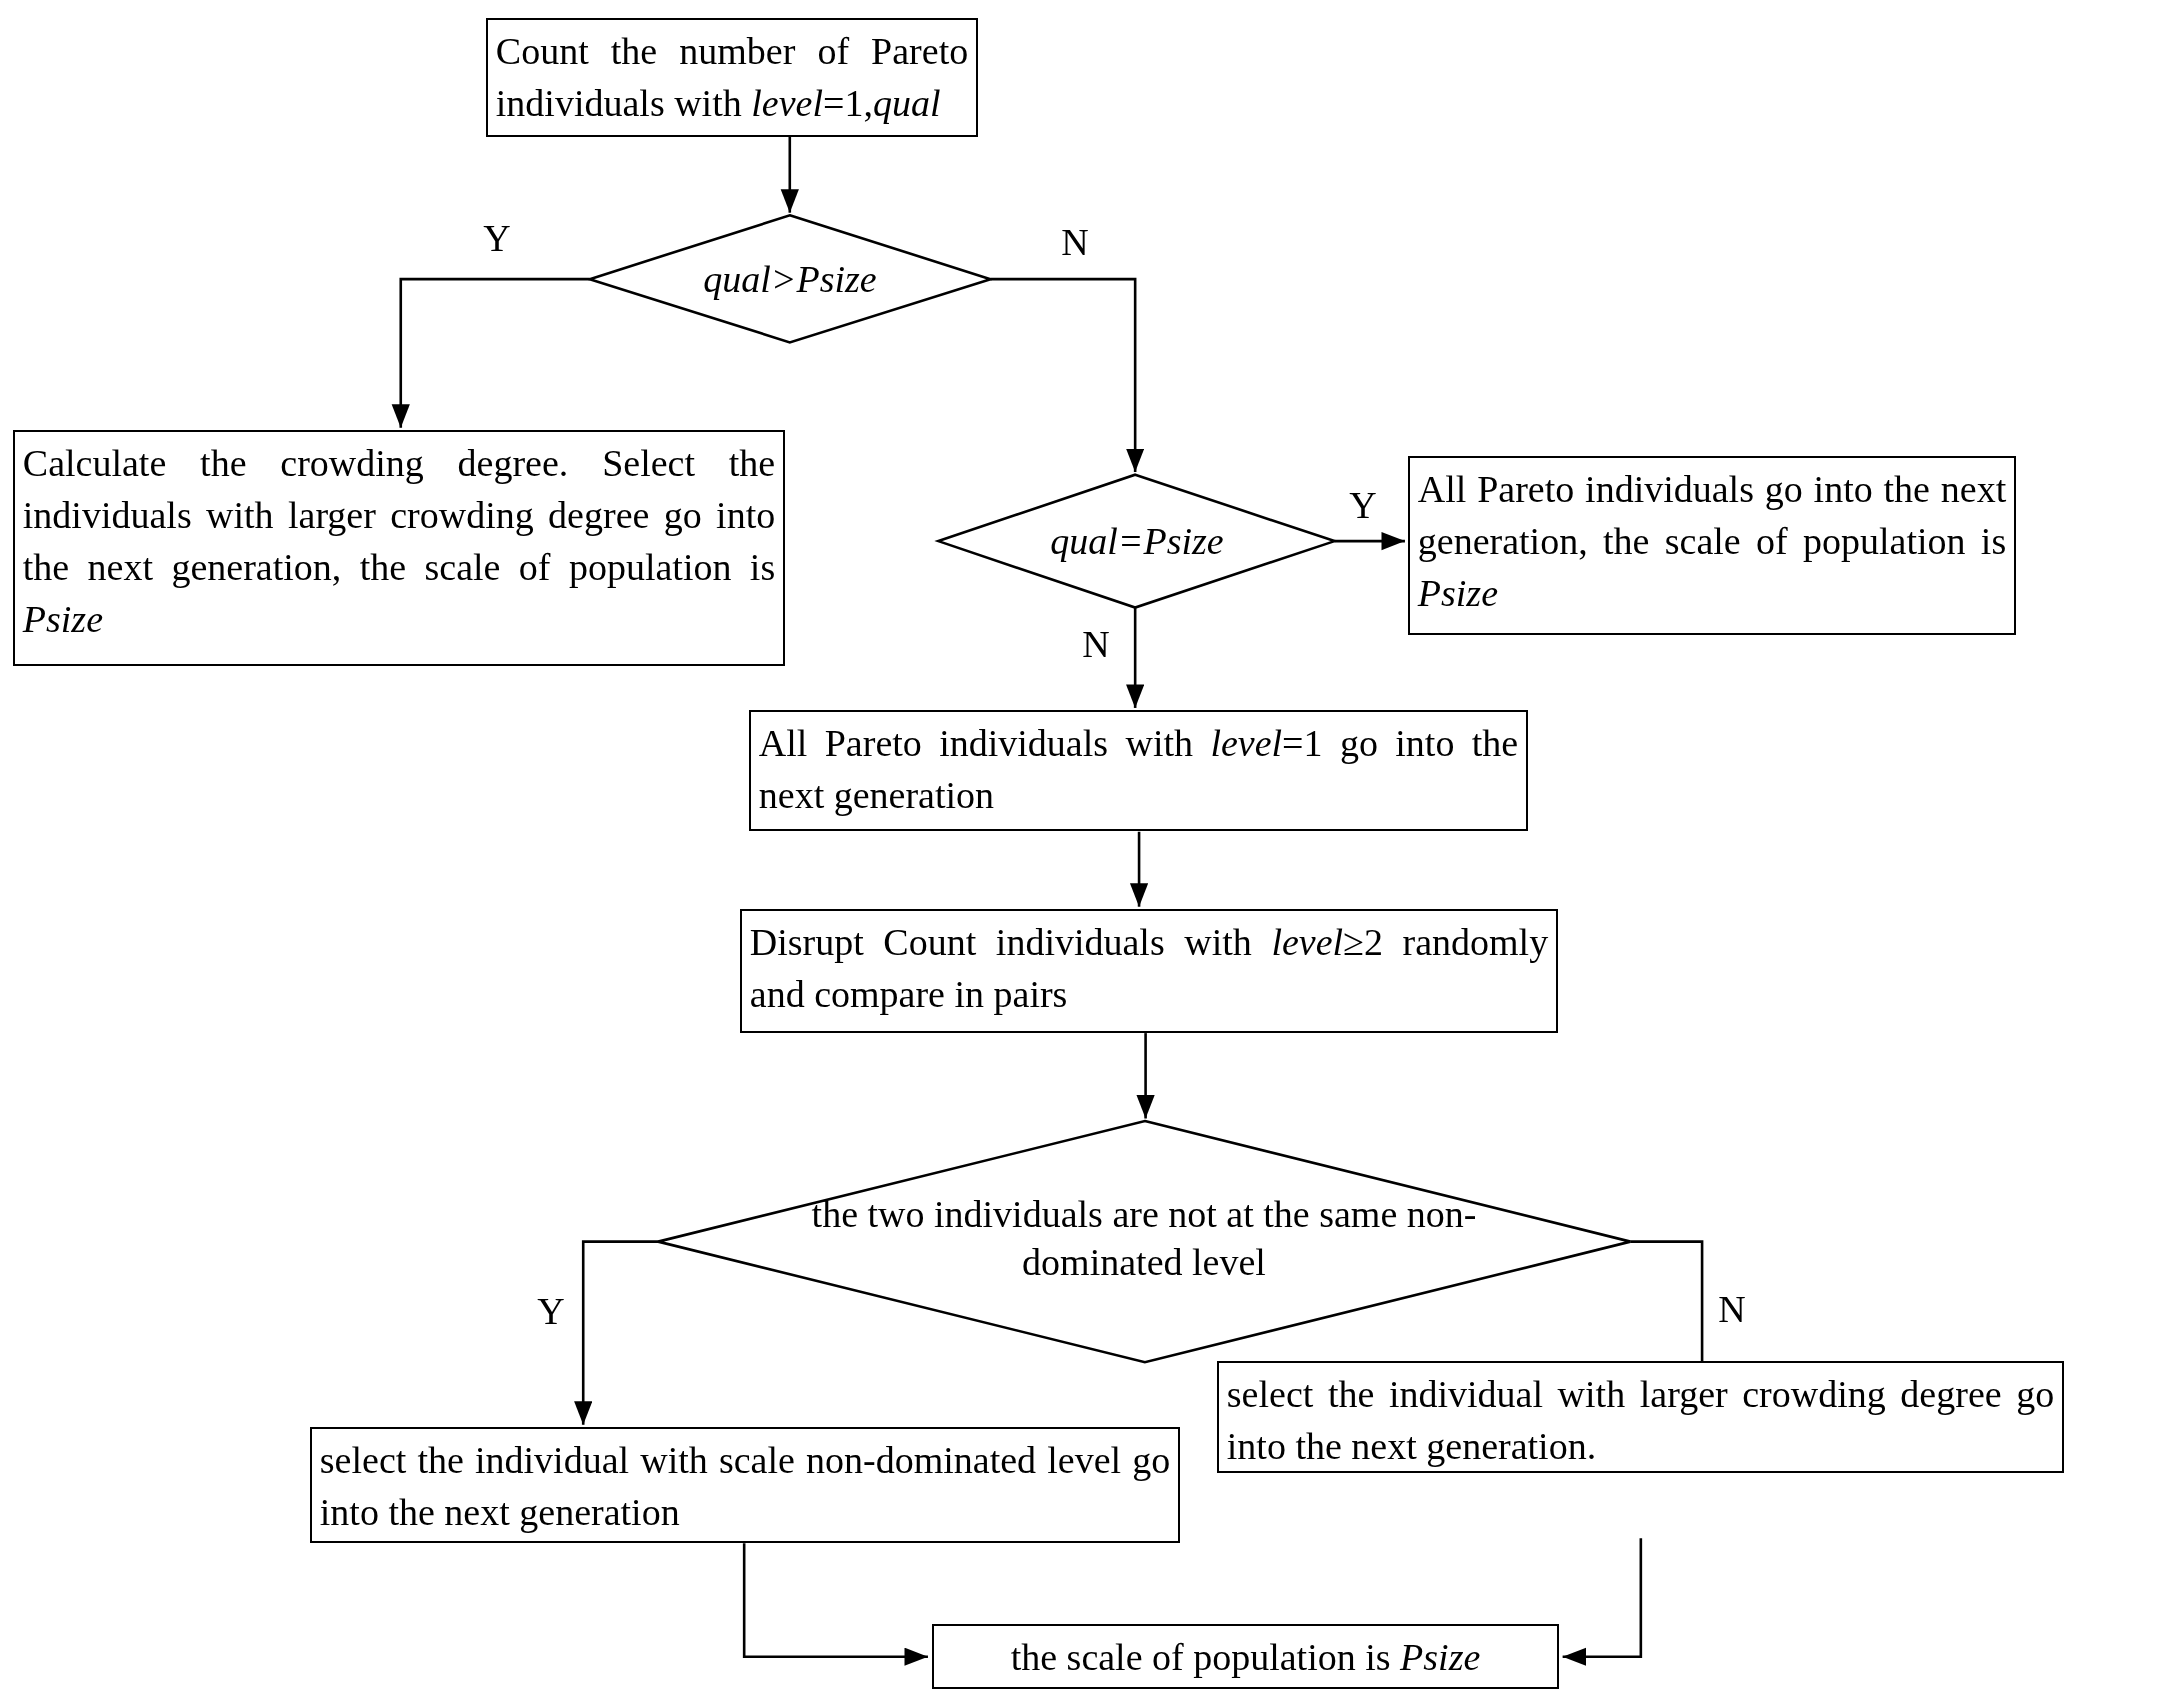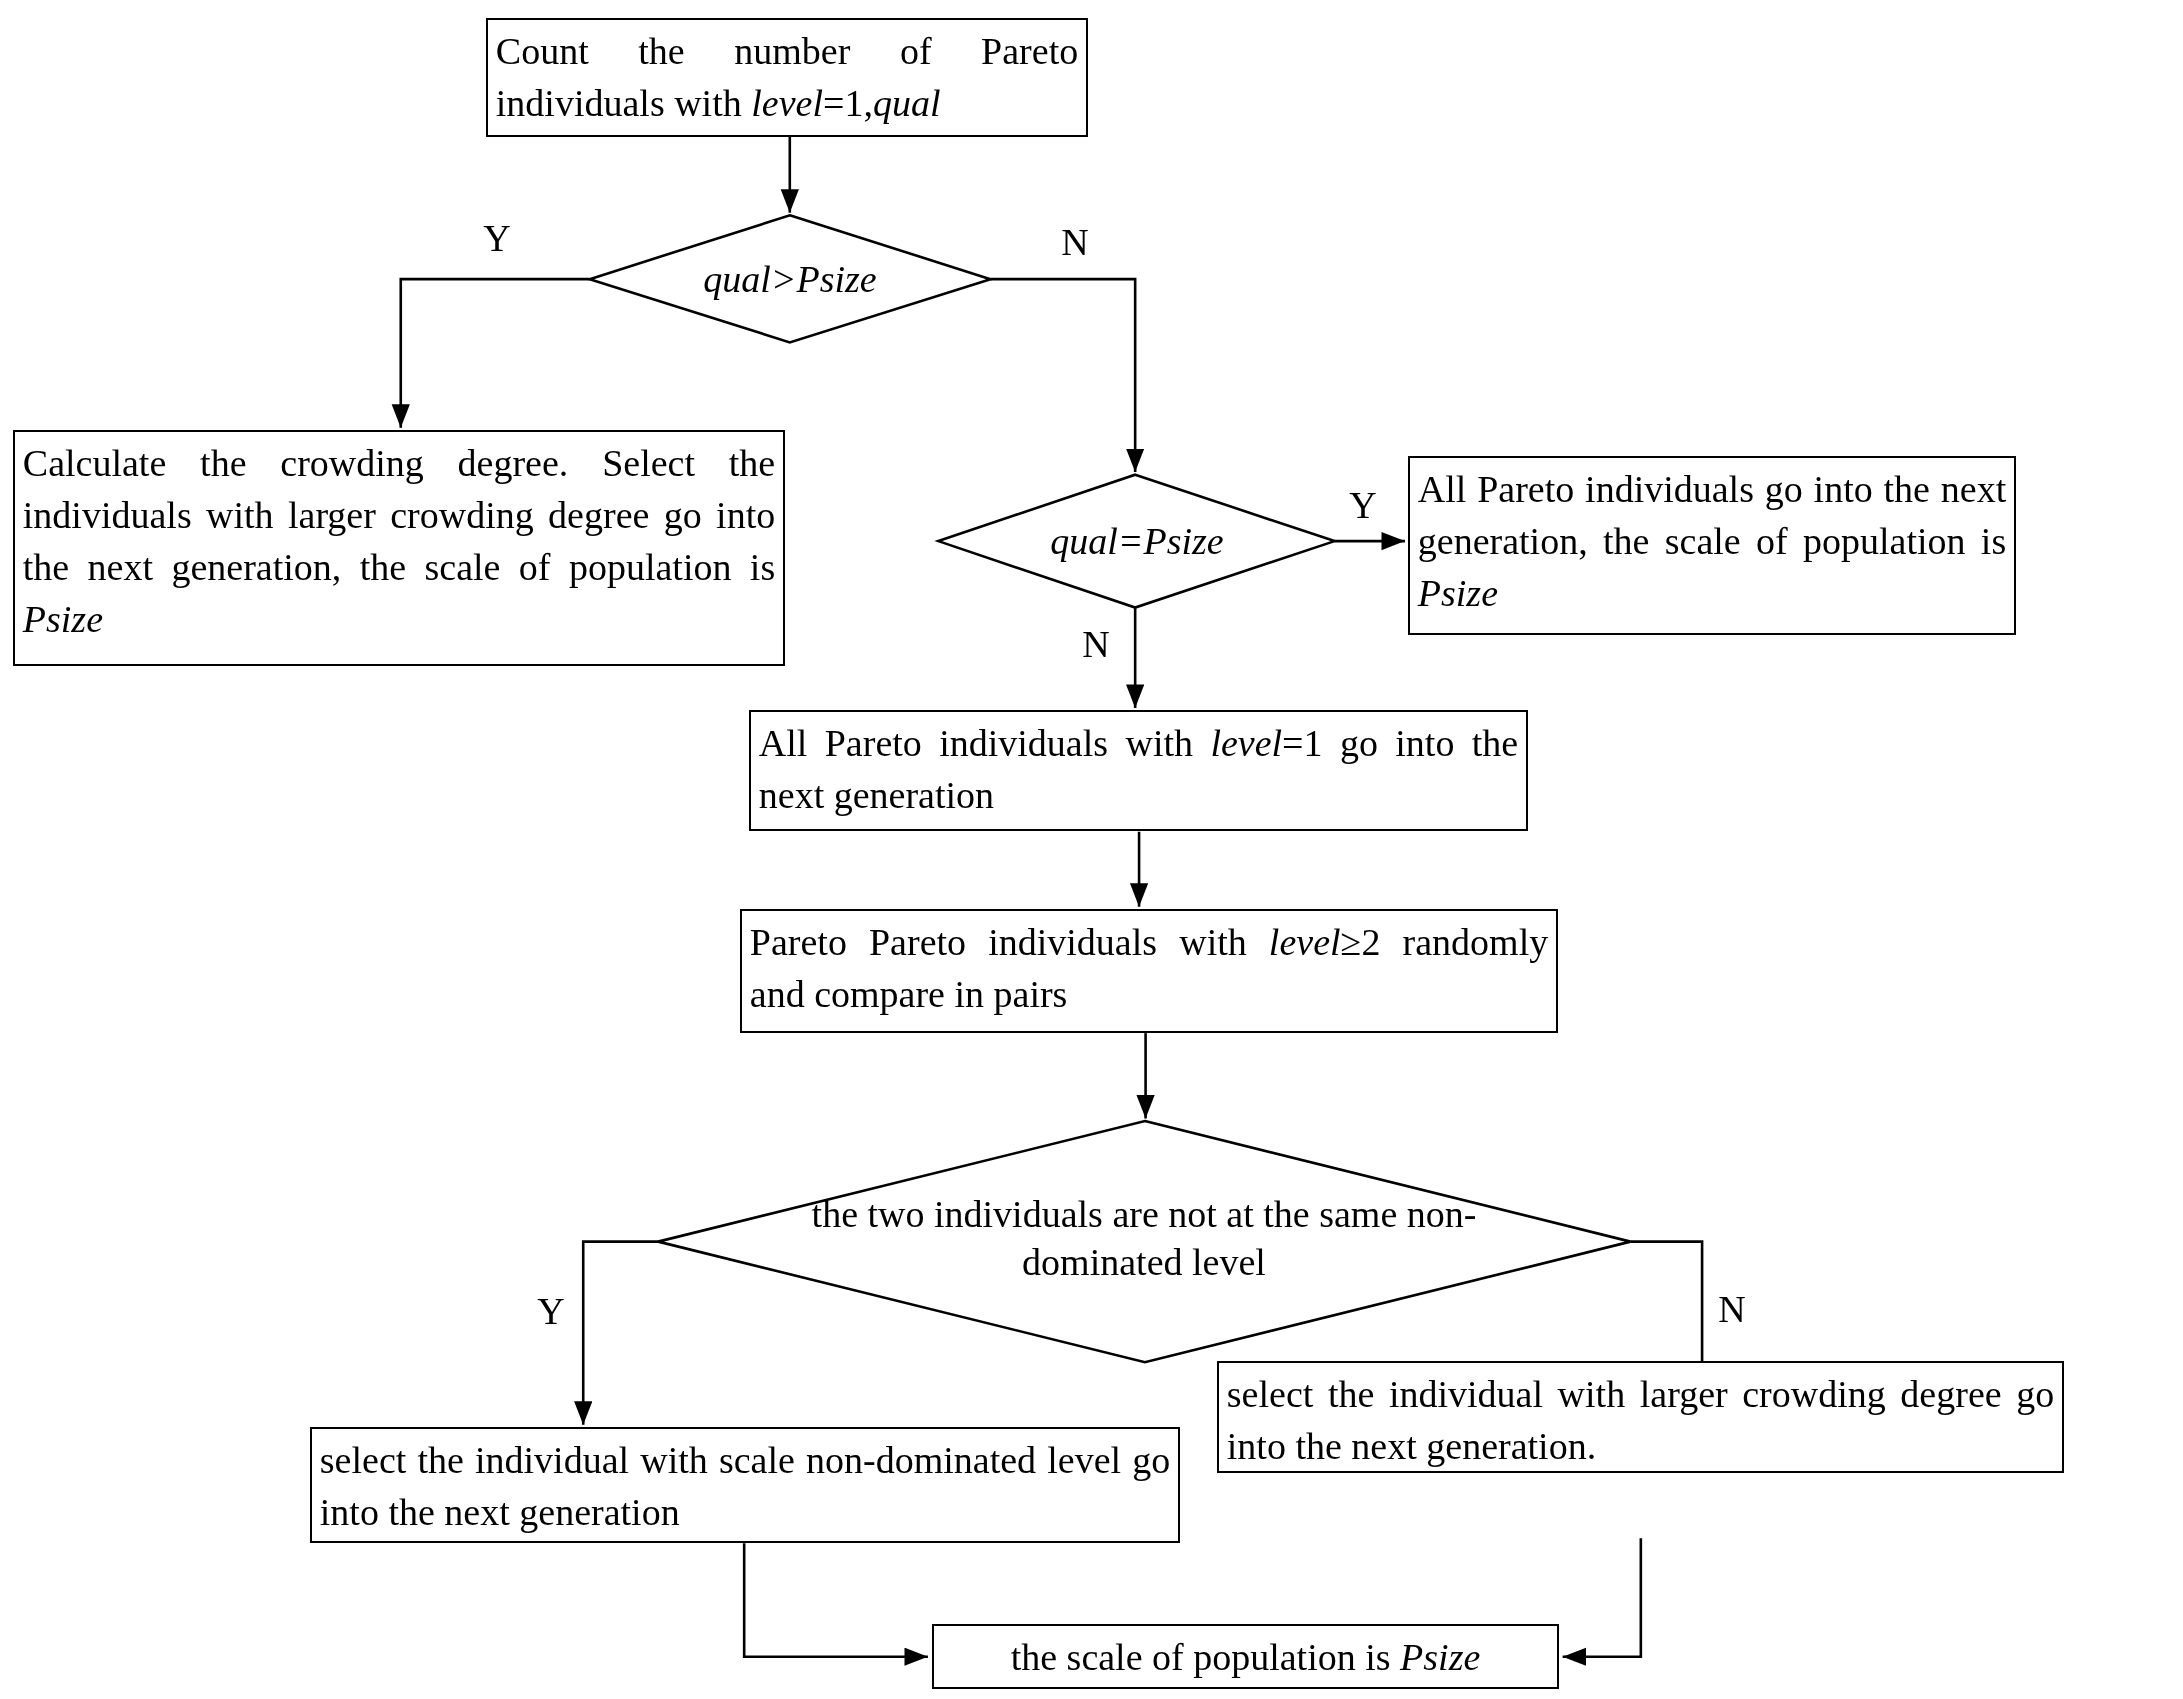--- a/index.html
+++ b/index.html
@@ -64,29 +64,29 @@
     <path d="M1010 1905 L895 1905 L895 2186" stroke="#000" stroke-width="4" fill="none" marker-end="url(#arr)"></path>
     <path d="M2502 1905 L2612 1905 L2612 2186" stroke="#000" stroke-width="4" fill="none" marker-end="url(#arr)"></path>
     <path d="M1142 2368 L1142 2542 L1424 2542" stroke="#000" stroke-width="4" fill="none" marker-end="url(#arr)"></path>
     <path d="M2518 2360 L2518 2542 L2398 2542" stroke="#000" stroke-width="4" fill="none" marker-end="url(#arr)"></path>
 
     <polygon points="1212,330 1520,428 1212,525 905,428" fill="#fff" stroke="#000" stroke-width="4"></polygon>
     <polygon points="1742,728 2048,830 1742,932 1440,830" fill="#fff" stroke="#000" stroke-width="4"></polygon>
     <polygon points="1757,1720 2502,1905 1757,2090 1010,1905" fill="#fff" stroke="#000" stroke-width="4"></polygon>
   </svg>
 
-  <div class="box" style="left:486px;top:18px;width:602px;height:119px"><span>Count the number of Pareto individuals with </span><span style="font-style: italic;">level</span><span>=1,</span><span style="font-style: italic;">qual</span></div>
+  <div class="box" style="left:486px;top:18px;width:492px;height:119px"><span>Count the number of Pareto individuals with </span><span style="font-style: italic;">level</span><span>=1,</span><span style="font-style: italic;">qual</span></div>
 
   <div class="box" style="left:13px;top:430px;width:772px;height:236px"><span>Calculate the crowding degree. Select the individuals with larger crowding degree go into the next generation, the scale of population is </span><span style="font-style: italic;">Psize</span></div>
 
   <div class="box" style="left:1408px;top:456px;width:608px;height:179px"><span>All Pareto individuals go into the next generation, the scale of population is </span><span style="font-style: italic;">Psize</span></div>
 
   <div class="box" style="left:749px;top:710px;width:779px;height:121px"><span>All Pareto individuals with </span><span style="font-style: italic;">level</span><span>=1 go into the next generation</span></div>
 
-  <div class="box" style="left:740px;top:909px;width:818px;height:124px"><span>Pareto Pareto individuals with </span><span style="font-style: italic;">level</span><span>≥2 randomly and compare in pairs</span></div>
+  <div class="box" style="left:740px;top:909px;width:818px;height:124px"><span>Disrupt Count individuals with </span><span style="font-style: italic;">level</span><span>≥2 randomly and compare in pairs</span></div>
 
   <div class="box" style="left:310px;top:1427px;width:870px;height:116px"><span>select the individual with scale non-dominated level go into the next generation</span></div>
 
   <div class="box" style="left:1217px;top:1361px;width:847px;height:112px"><span>select the individual with larger crowding degree go into the next generation.</span></div>
 
   <div class="box center" style="left:932px;top:1624px;width:627px;height:65px"><span>the scale of population is </span><span style="font-style: italic;">Psize</span></div>
 
   <div class="dtext italic" style="left:790px;top:279px"><span style="font-style: italic;">qual</span><span>&gt;</span><span style="font-style: italic;">Psize</span></div>
 
   <div class="dtext italic" style="left:1137px;top:541px"><span style="font-style: italic;">qual</span><span>=</span><span style="font-style: italic;">Psize</span></div>

